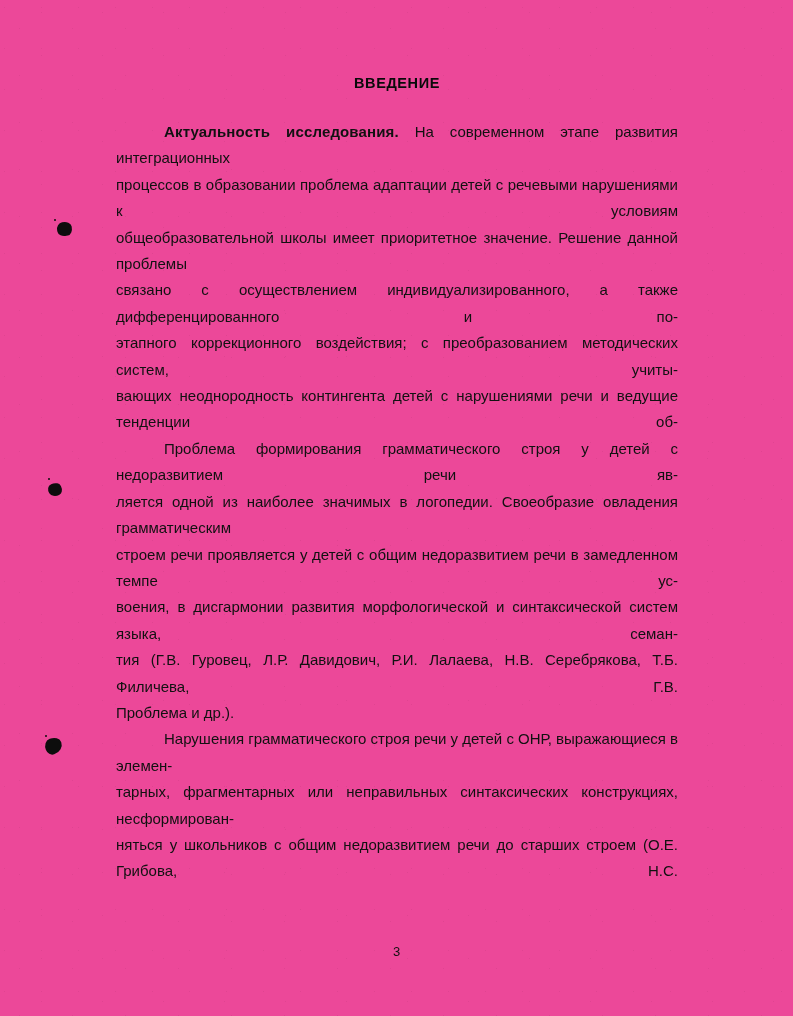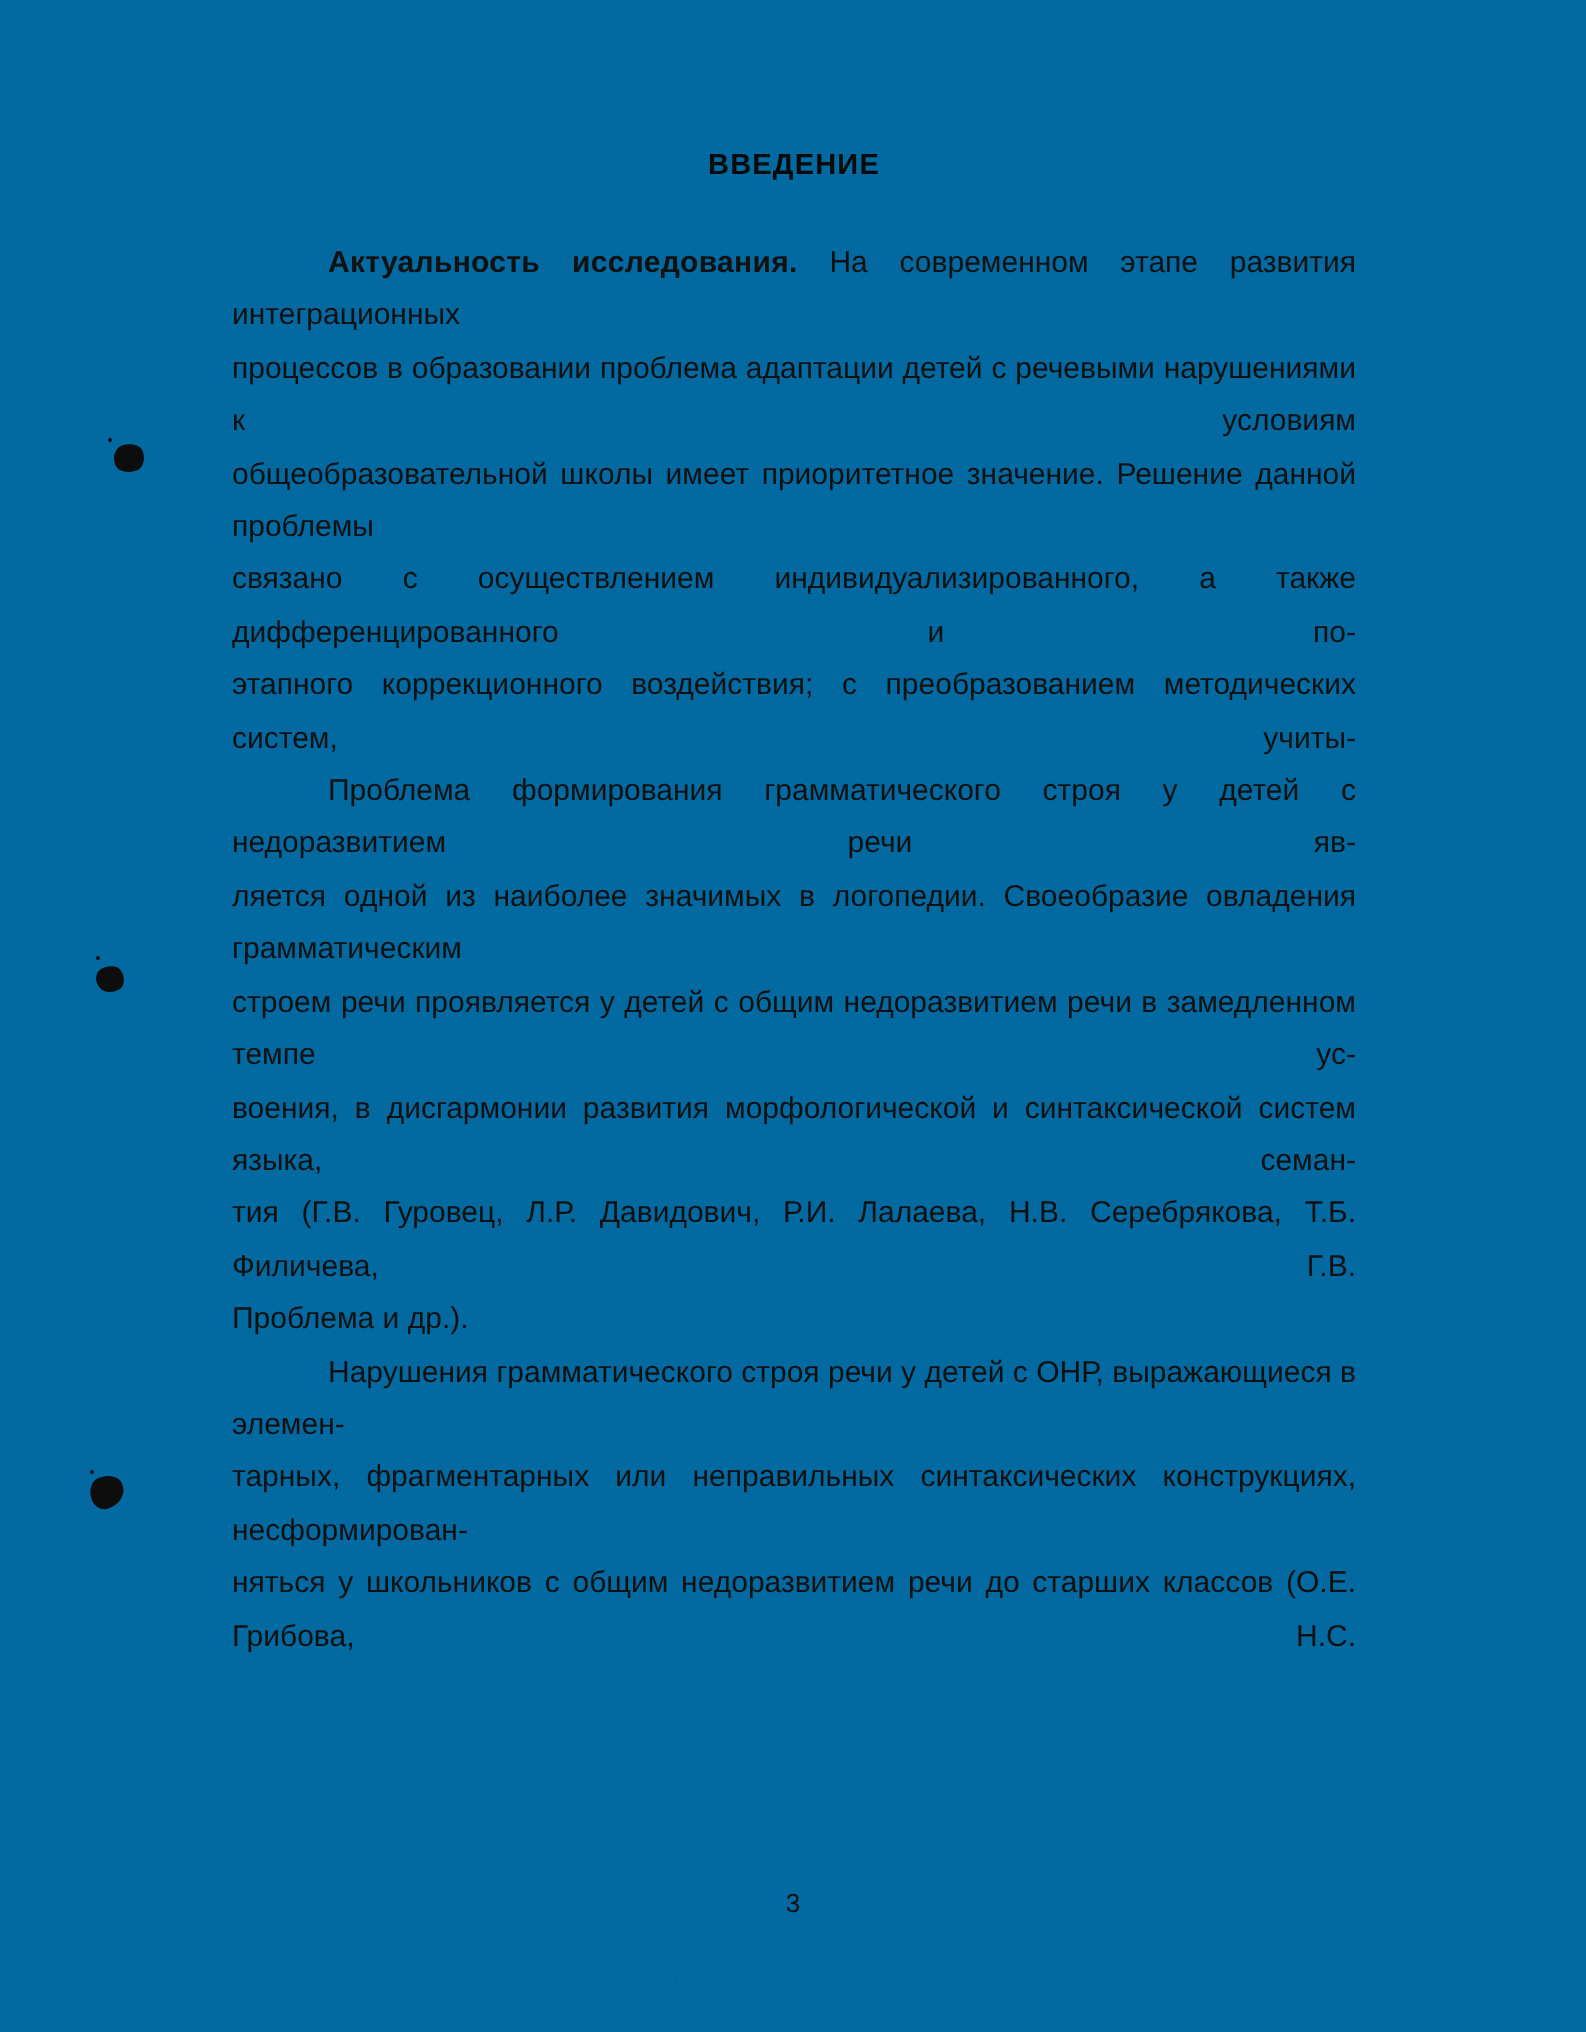--- a/index.html
+++ b/index.html
@@ -7,21 +7,21 @@
     padding: 0;
     background: #ffffff;
   }
   body {
     font-family: "Liberation Sans", sans-serif;
   }
   .page {
     position: relative;
     width: 793px;
     height: 1016px;
-    background: #0369a1;
+    background: #ec4899;
     overflow: hidden;
   }
   .scan-noise {
     position: absolute;
     inset: 0;
     pointer-events: none;
     opacity: 0.045;
     background:
       radial-gradient(circle at 12% 18%, #000 0.6px, transparent 0.7px),
       radial-gradient(circle at 37% 61%, #000 0.5px, transparent 0.6px),
@@ -137,35 +137,36 @@
     <h1 class="doc-title">ВВЕДЕНИЕ</h1>
 
     <div class="body-block">
 
       <p class="para">
         <span class="line indent"><b>Актуальность исследования.</b> <span>На современном этапе развития интеграционных</span></span>
         <span class="line">процессов в образовании проблема адаптации детей с речевыми нарушениями к условиям</span>
         <span class="line">общеобразовательной школы имеет приоритетное значение. Решение данной проблемы</span>
         <span class="line">связано с осуществлением индивидуализированного, а также дифференцированного и по-</span>
         <span class="line">этапного коррекционного воздействия; с преобразованием методических систем, учиты-</span>
+        <span class="line">вающих неоднородность контингента детей с нарушениями речи и ведущие тенденции об-</span>
       </p>
 
       <p class="para">
         <span class="line indent">Проблема формирования грамматического строя у детей с недоразвитием речи яв-</span>
         <span class="line">ляется одной из наиболее значимых в логопедии. Своеобразие овладения грамматическим</span>
         <span class="line">строем речи проявляется у детей с общим недоразвитием речи в замедленном темпе ус-</span>
         <span class="line">воения, в дисгармонии развития морфологической и синтаксической систем языка, семан-</span>
         <span class="line">тия (Г.В. Гуровец, Л.Р. Давидович, Р.И. Лалаева, Н.В. Серебрякова, Т.Б. Филичева, Г.В.</span>
         <span class="line last">Проблема и др.).</span>
       </p>
 
       <p class="para">
         <span class="line indent">Нарушения грамматического строя речи у детей с ОНР, выражающиеся в элемен-</span>
         <span class="line">тарных, фрагментарных или неправильных синтаксических конструкциях, несформирован-</span>
-        <span class="line">няться у школьников с общим недоразвитием речи до старших классов (О.Е. Грибова, Н.С.</span>
+        <span class="line">няться у школьников с общим недоразвитием речи до старших строем (О.Е. Грибова, Н.С.</span>
 
       </p>
 
     </div>
   </div>
 
   <div class="page-number">3</div>
 
 </div>
 

